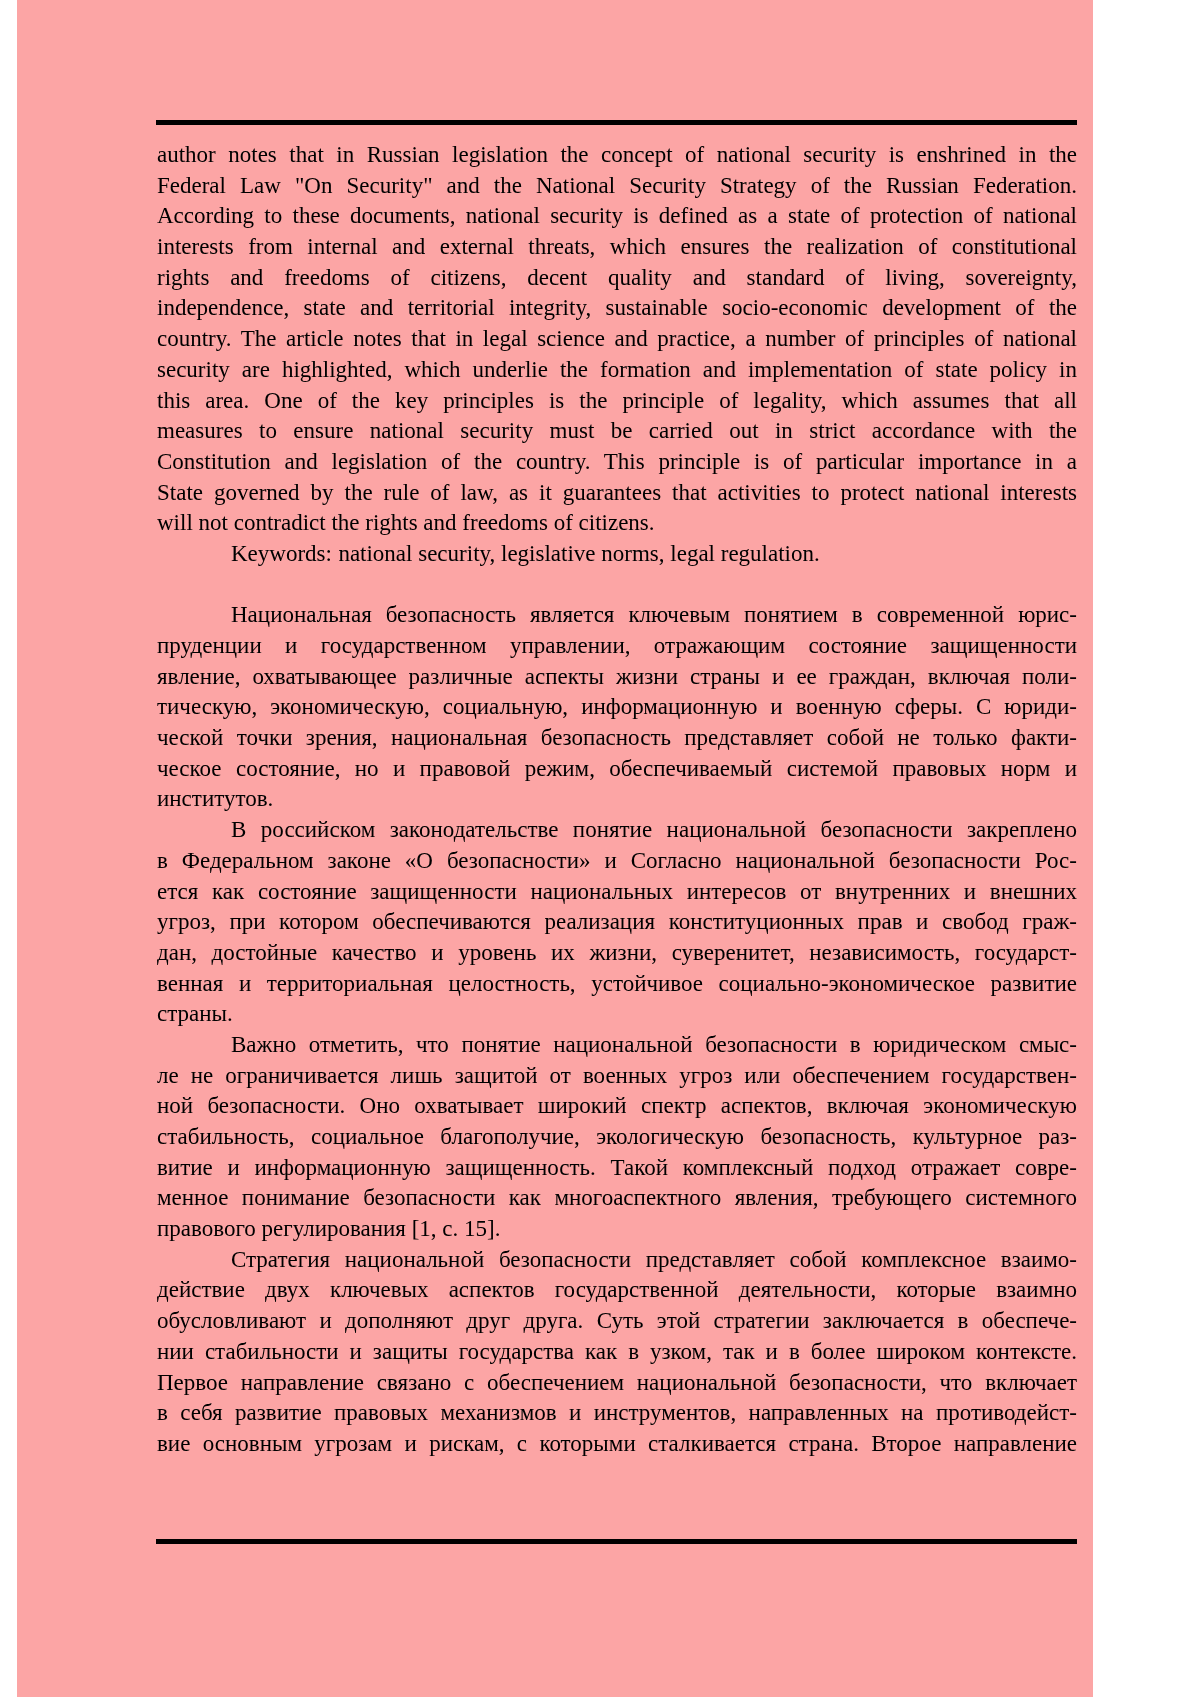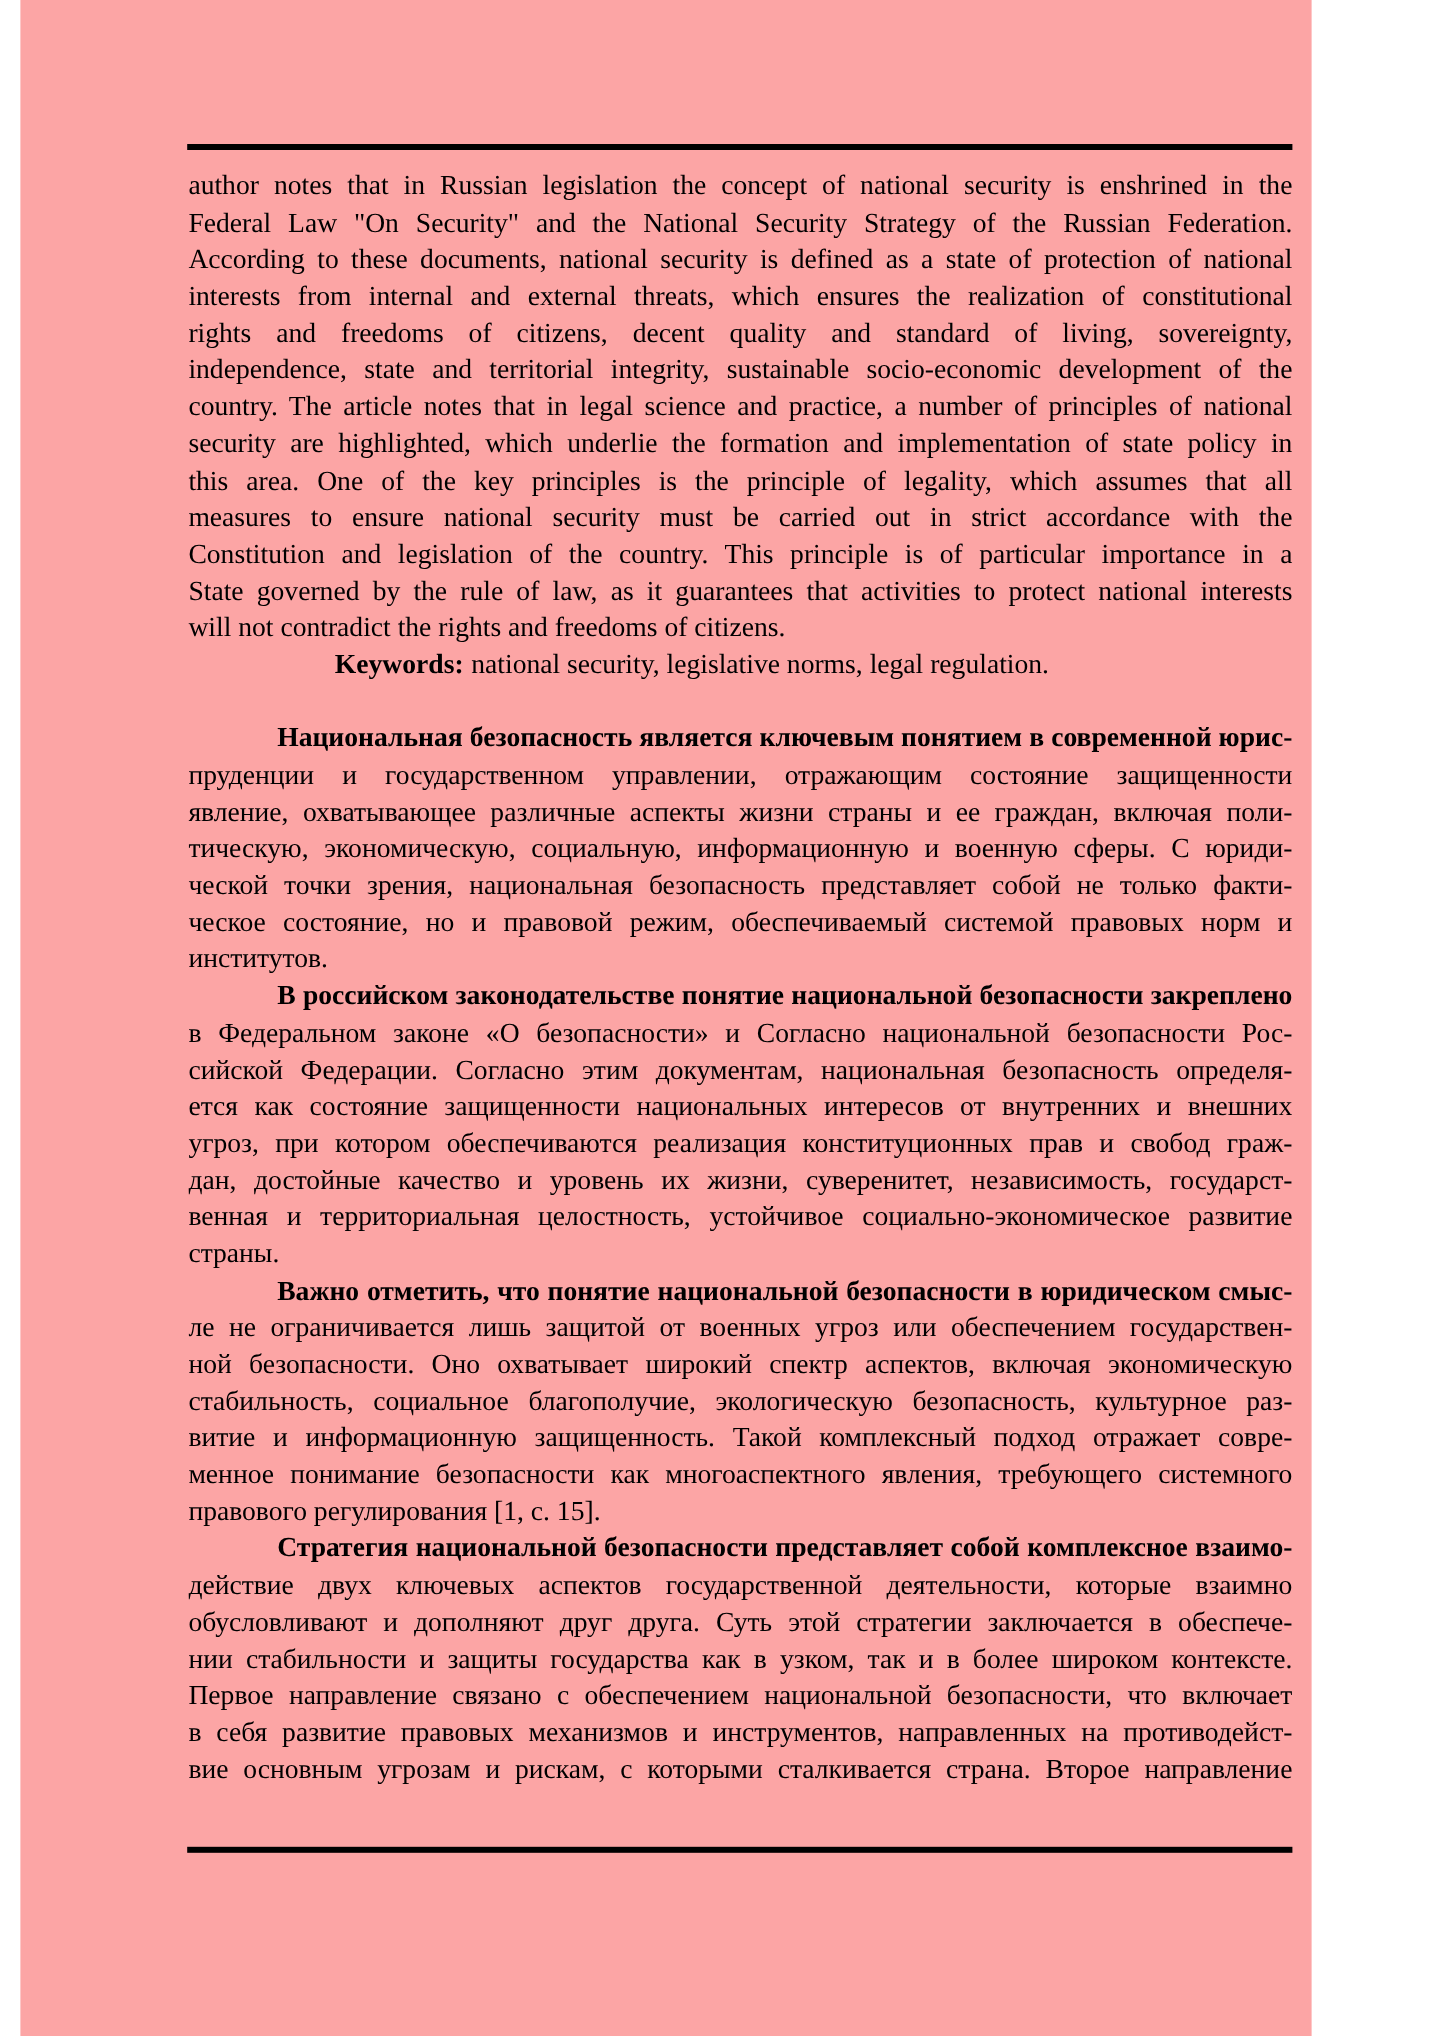--- a/index.html
+++ b/index.html
@@ -38,27 +38,27 @@
   }
   .line {
     height: 30.7px;
     overflow: hidden;
     text-align: left;
   }
   .line.j {
     text-align: justify;
     text-align-last: justify;
   }
-  .line.ind { text-indent: 74px; font-weight: bold; }
+  .line.ind { text-indent: 74px; }
   .kw-line {
     height: 30.7px;
     overflow: hidden;
     text-indent: 74px;
   }
-  .kw-label { font-weight: bold; margin-right: 0.28em; margin-left: 48px; }
+  .kw-label { font-weight: normal; margin-right: 0.28em; }
   .spacer-line { height: 30.7px; }
   .page-number {
     position: absolute;
     left: 0;
     top: 1571px;
     width: 1200px;
     text-align: right;
   }
 </style>
 </head>
@@ -98,21 +98,20 @@
           <div class="line j">пруденции и государственном управлении, отражающим состояние защищенности</div>
           <div class="line j">явление, охватывающее различные аспекты жизни страны и ее граждан, включая поли-</div>
           <div class="line j">тическую, экономическую, социальную, информационную и военную сферы. С юриди-</div>
           <div class="line j">ческой точки зрения, национальная безопасность представляет собой не только факти-</div>
           <div class="line j">ческое состояние, но и правовой режим, обеспечиваемый системой правовых норм и</div>
           <div class="line">институтов.</div>
         </div>
         <div class="para">
           <div class="line j ind">В российском законодательстве понятие национальной безопасности закреплено</div>
           <div class="line j">в Федеральном законе «О безопасности» и Согласно национальной безопасности Рос-</div>
-          <div class="line j">сийской Федерации. Согласно этим документам, национальная безопасность определя-</div>
           <div class="line j">ется как состояние защищенности национальных интересов от внутренних и внешних</div>
           <div class="line j">угроз, при котором обеспечиваются реализация конституционных прав и свобод граж-</div>
           <div class="line j">дан, достойные качество и уровень их жизни, суверенитет, независимость, государст-</div>
           <div class="line j">венная и территориальная целостность, устойчивое социально-экономическое развитие</div>
           <div class="line">страны.</div>
         </div>
         <div class="para">
           <div class="line j ind">Важно отметить, что понятие национальной безопасности в юридическом смыс-</div>
           <div class="line j">ле не ограничивается лишь защитой от военных угроз или обеспечением государствен-</div>
           <div class="line j">ной безопасности. Оно охватывает широкий спектр аспектов, включая экономическую</div>

